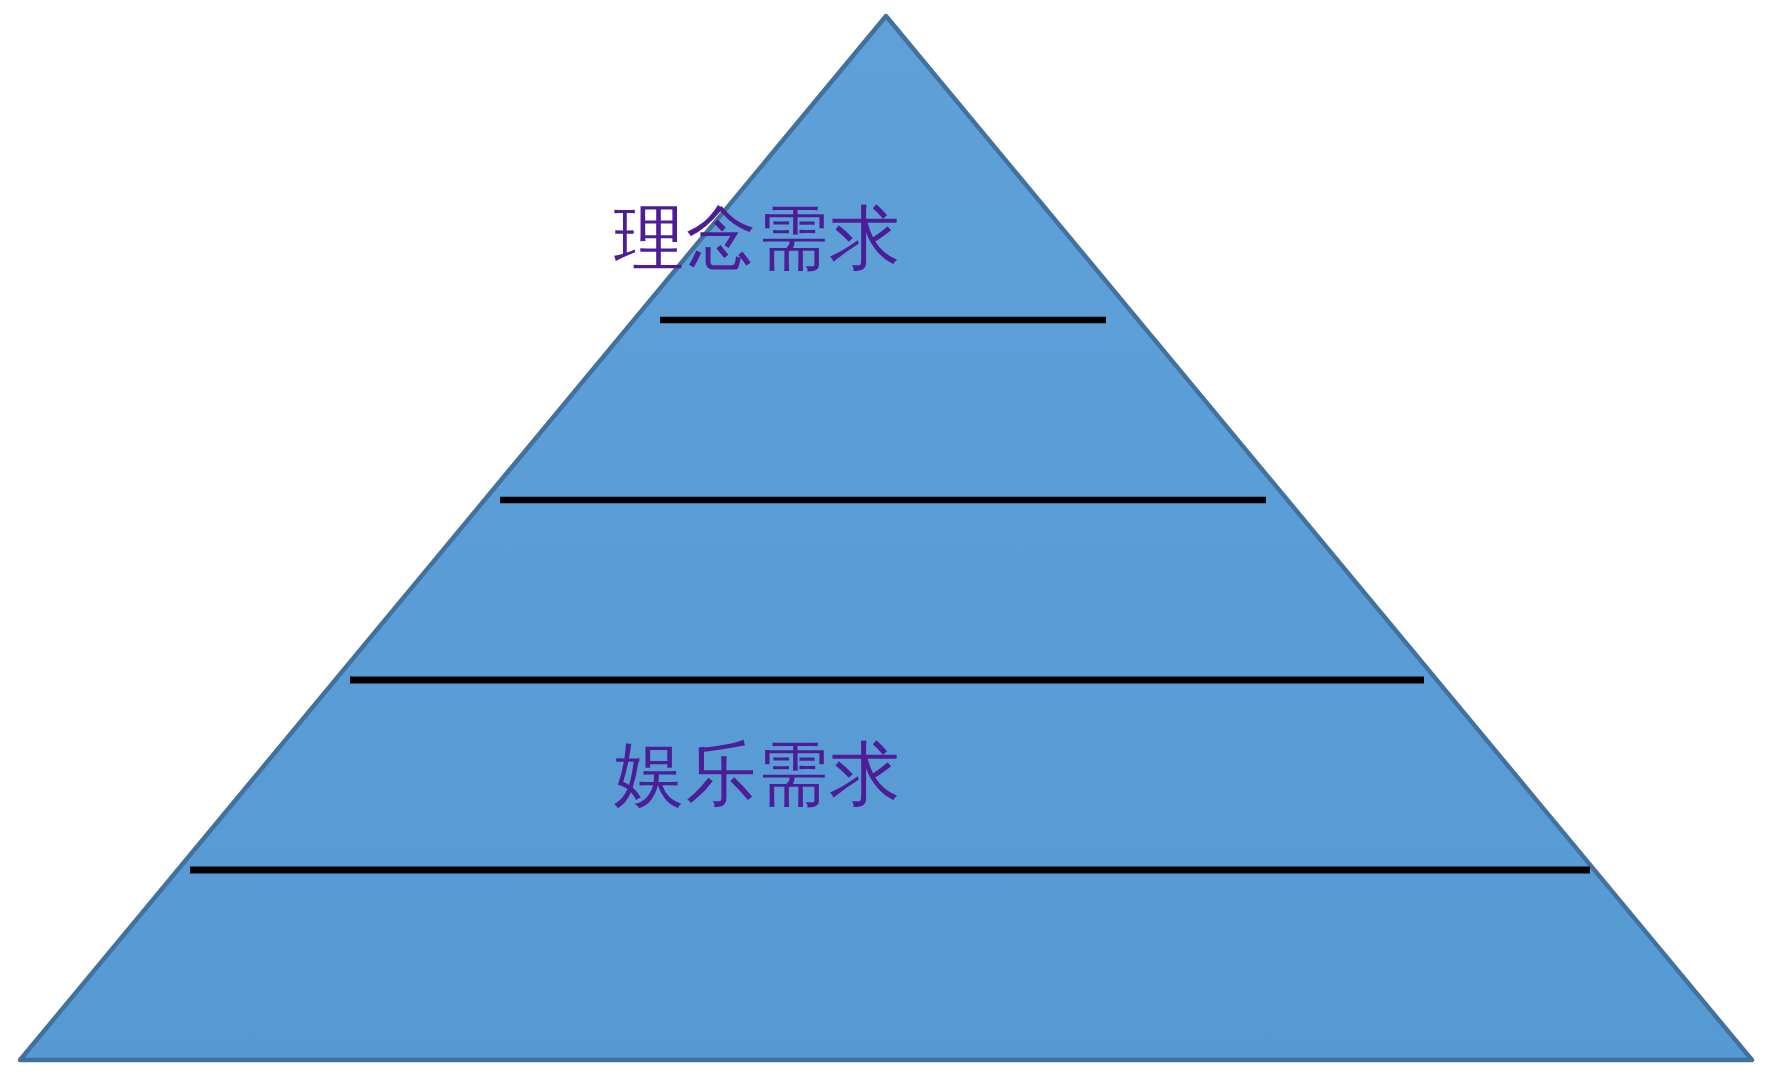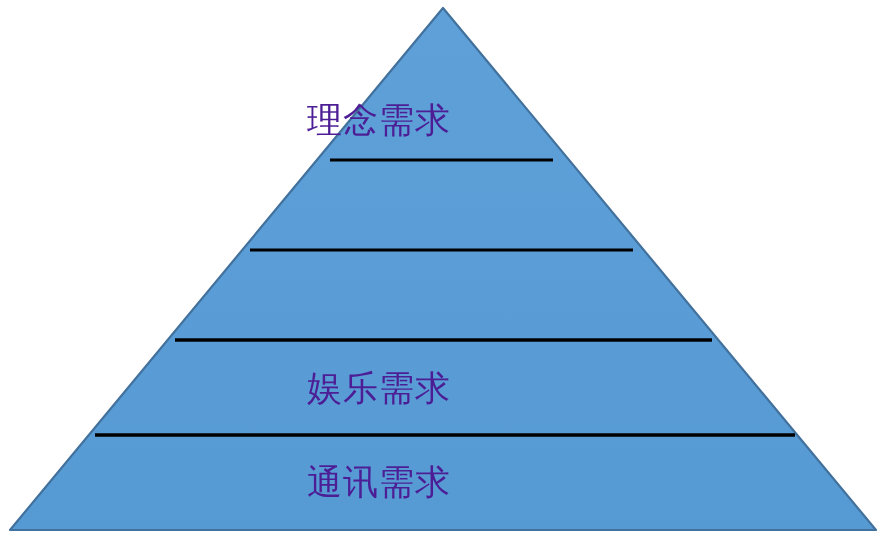--- a/index.html
+++ b/index.html
@@ -67,15 +67,14 @@
     <line x1="175" y1="340" x2="712" y2="340" stroke="#000000" stroke-width="3.4" stroke-linecap="butt"></line>
     <line x1="95" y1="435" x2="795" y2="435" stroke="#000000" stroke-width="3.4" stroke-linecap="butt"></line>
   </svg>
 
   <div class="tier-label tier-label-0">理念需求</div>
 
 
 
   <div class="tier-label tier-label-3">娱乐需求</div>
 
-  <div class="tier-label tier-label-4">通讯需求</div>
 
 </div>
 
 </body></html>

